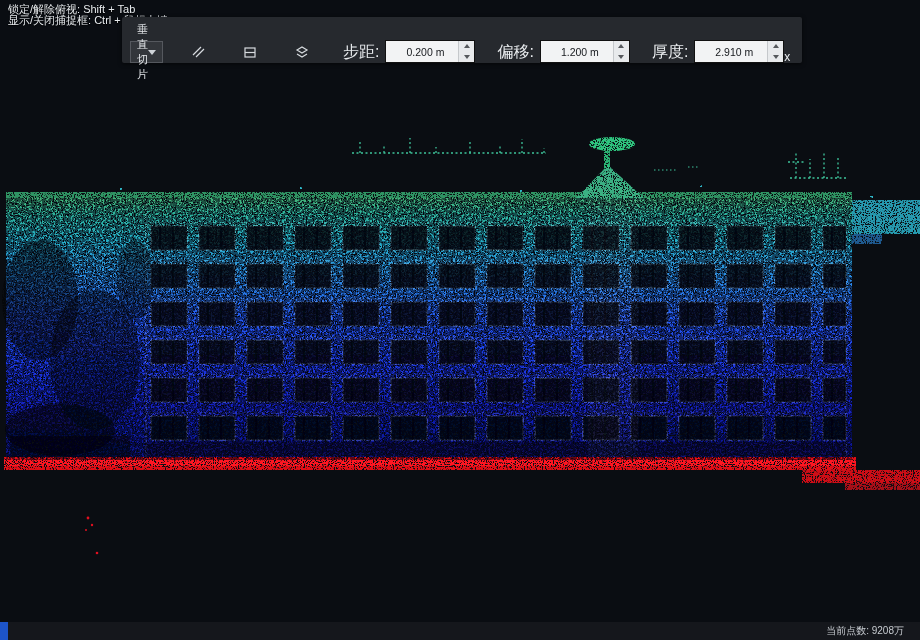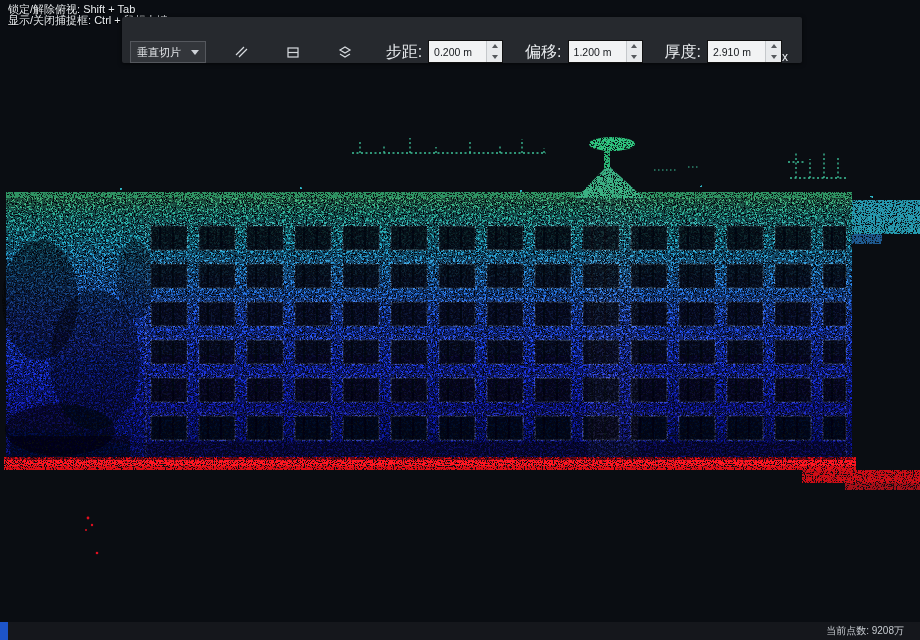--- a/index.html
+++ b/index.html
@@ -22,21 +22,21 @@
   .dropdown{margin-left:8px;width:90px;height:20px;background:#33363b;border:1px solid #55585e;
     color:#e6e9ec;font-size:11px;display:flex;align-items:center;justify-content:space-between;
     padding:0 6px;cursor:pointer}
   .caret{width:0;height:0;border-left:4px solid transparent;border-right:4px solid transparent;border-top:5px solid #cfd3d8}
   .tool-icons{display:flex;gap:30px;margin-left:24px}
   .icon-btn{width:22px;height:22px;display:flex;align-items:center;justify-content:center;cursor:pointer}
   .icon-btn svg{display:block}
   .lbl{font-size:16px;color:#e9ecef;white-space:nowrap}
   .lbl.step{margin-left:30px}.lbl.off{margin-left:22px}.lbl.thick{margin-left:22px}
   .field{display:flex;height:21px;background:var(--input_bg,#f2f3f4);margin-left:6px;border:1px solid #111}
-  .field input{border:0;outline:0;background:transparent;width:52px;font-size:10.5px;padding:0 0 0 5px;color:#15181c;font-family:inherit}
+  .field input{border:0;outline:0;background:transparent;width:52px;font-size:10.5px;padding:0 0 0 20px;color:#15181c;font-family:inherit}
   .spin{width:15px;border-left:1px solid #c5c8cb;display:flex;flex-direction:column}
   .spin .sb{flex:1;display:flex;align-items:center;justify-content:center;background:#e8eaec;cursor:pointer}
   .sb.up::after{content:"";border-left:3px solid transparent;border-right:3px solid transparent;border-bottom:4px solid #55585c}
   .sb.down::after{content:"";border-left:3px solid transparent;border-right:3px solid transparent;border-top:4px solid #55585c}
   .close{margin-left:auto;margin-right:14px;color:#eceff2;font-size:12px;line-height:12px;cursor:pointer}
 
   .statusbar{position:absolute;left:0;right:0;bottom:0;height:18px;z-index:6;
     background:var(--status_bg,#15171c);display:flex;align-items:center}
   .status-accent{width:8px;height:18px;background:var(--status_blue,#1d54c8)}
   .point-count{margin-left:auto;margin-right:16px;font-size:10px;color:#c7cbd0}

